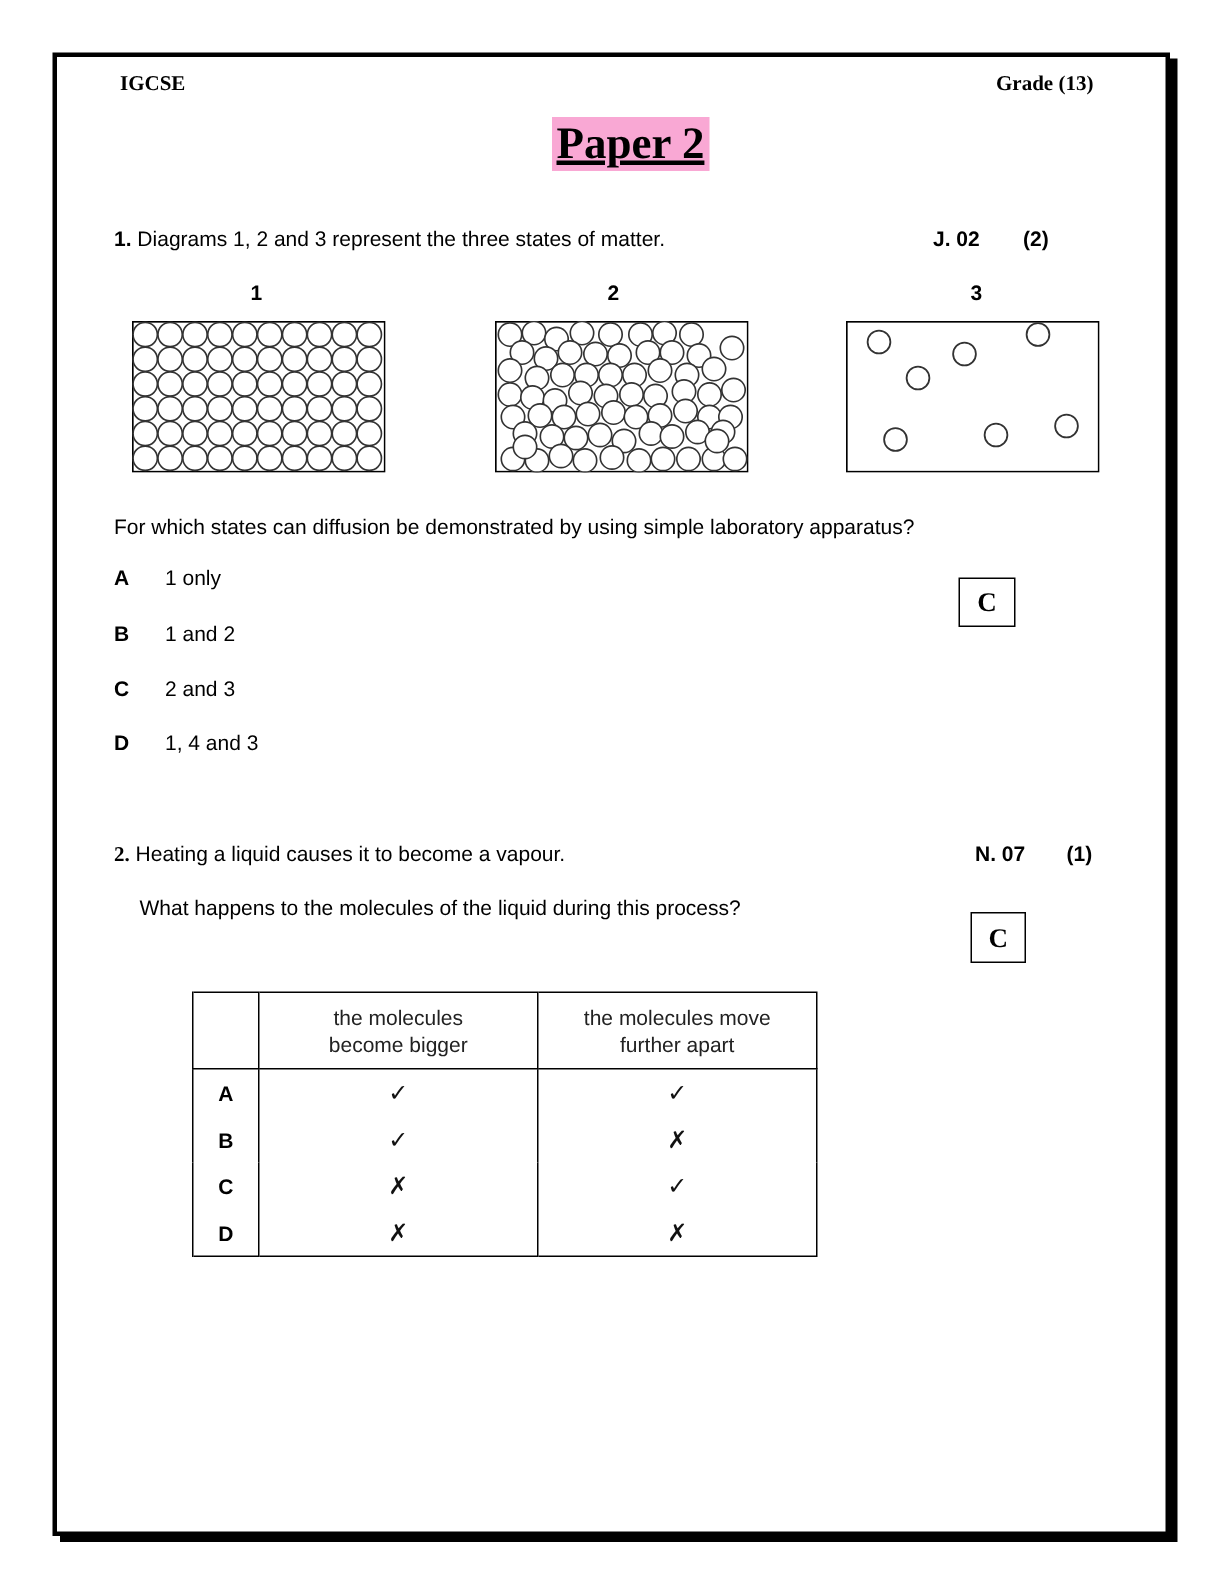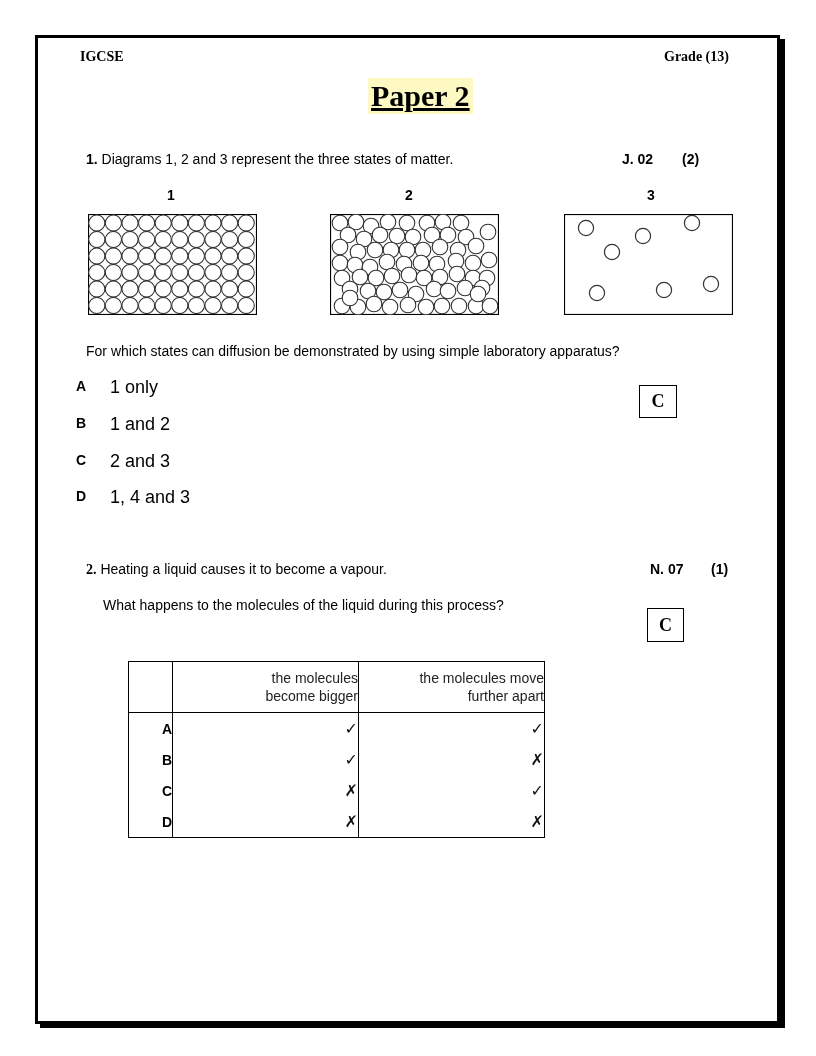--- a/index.html
+++ b/index.html
@@ -7,39 +7,39 @@
   .page-frame {
     position:absolute; left:35px; top:35px; width:739px; height:983px;
     border:3px solid #000;
     box-shadow: 5px 4px 0 0 #000;
   }
   .abs { position:absolute; white-space:nowrap; }
   .serif { font-family:"Liberation Serif", serif; }
   .hdr { font-size:14px; font-weight:bold; }
   .title {
     left:368px; top:78px; font-size:30px; font-weight:bold; text-decoration:underline;
-    background:#fef9c3; padding:0 3px; line-height:36px;
-  }
-  .q { font-size:14px;margin-left:10px; }
+    background:#f9a8d4; padding:0 3px; line-height:36px;
+  }
+  .q { font-size:14px; }
   .qnum { font-weight:bold; }
   .meta { font-size:14px; font-weight:bold; }
   .diag-label { font-size:14px; font-weight:bold; }
   .diagram { position:absolute; }
   .opt-letter { font-weight:bold; font-size:14px; }
-  .opt-text { font-size:18px; }
+  .opt-text { font-size:14px; }
   .answer-box {
     position:absolute; border:1px solid #000; width:36px; height:31px;
     display:flex; align-items:center; justify-content:center;
     font-family:"Liberation Serif", serif; font-weight:bold; font-size:18px;
   }
   table.tbl {
     position:absolute; left:128px; top:661px; border-collapse:collapse;
     font-family:"Liberation Sans", sans-serif; font-size:14px; color:#222;
   }
-  table.tbl td, table.tbl th { border-left:1px solid #000; border-right:1px solid #000; padding:0; text-align:right; }
+  table.tbl td, table.tbl th { border-left:1px solid #000; border-right:1px solid #000; padding:0; text-align:center; }
   table.tbl { border:1px solid #000; }
   table.tbl thead th { border-bottom:1px solid #000; font-weight:normal; height:50px; line-height:18px; }
   table.tbl .c0 { width:43px; }
   table.tbl .c1 { width:185px; }
   table.tbl .c2 { width:185px; }
   table.tbl tbody td { height:31px; }
   table.tbl tbody td.rowlbl { font-weight:bold; color:#000; }
   table.tbl .mark { font-size:16px; color:#111; }
 </style>
 </head>

